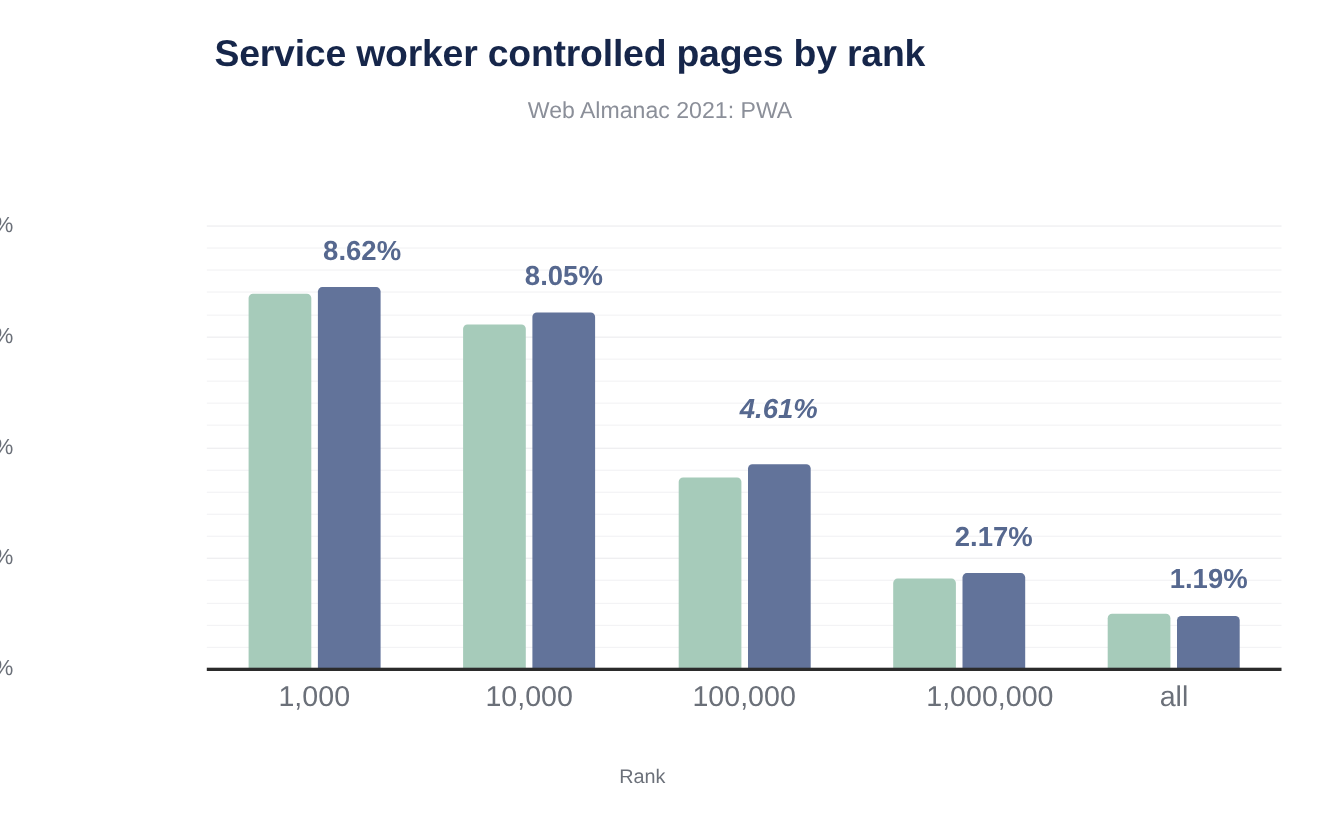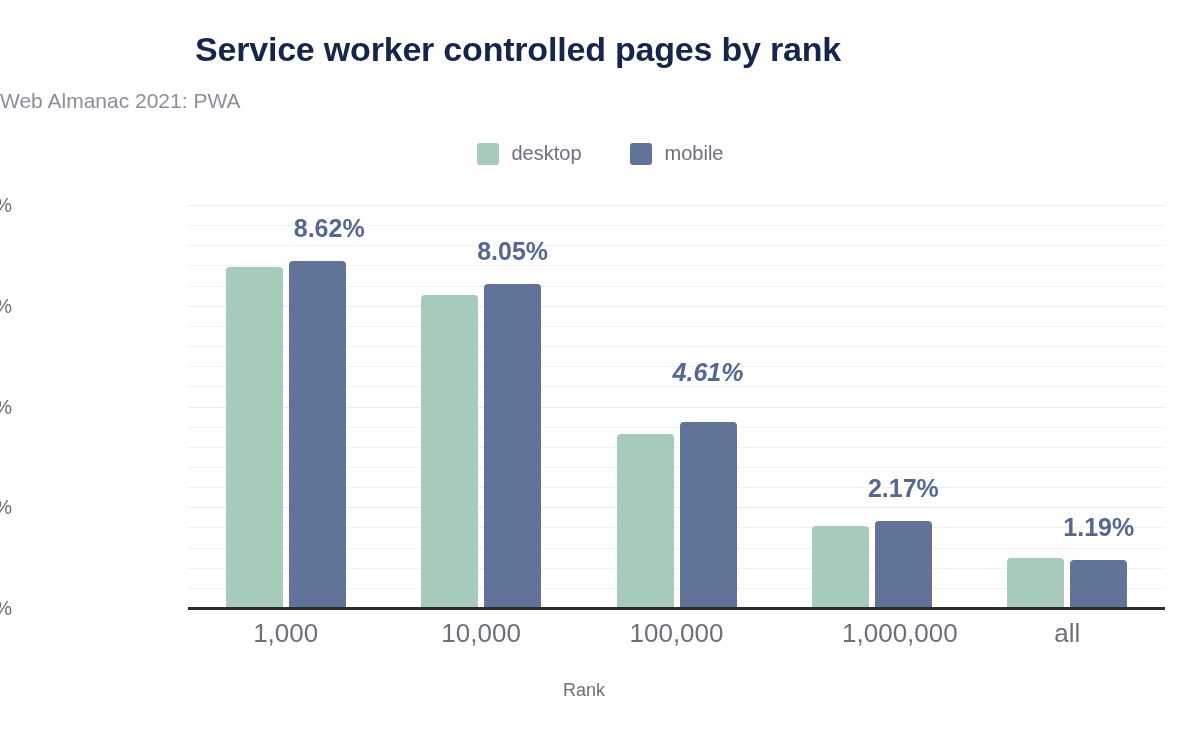--- a/index.html
+++ b/index.html
@@ -30,20 +30,21 @@
     font-weight: bold;
     color: #16264a;
     letter-spacing: -0.2px;
     white-space: nowrap;
   }
   .subtitle {
     position: absolute;
     top: 89px;
     left: 0;
     width: 1200px;
+    text-align: center;
     font-size: 21px;
     color: #8b8f99;
     white-space: nowrap;
   }
   
   .legend {
     position: absolute;
     top: 142px;
     left: 0;
     width: 1200px;
@@ -110,21 +111,21 @@
     position: absolute;
     top: 618px;
     font-size: 26px;
     color: #6b7079;
     text-align: center;
     transform: translateX(-50%);
     white-space: nowrap;
   }
   .xlabel {
     position: absolute;
-    top: 680px;
+    top: 696px;
     left: 0;
     width: 1168px;
     text-align: center;
     font-size: 18px;
     color: #6b7079;
     white-space: nowrap;
   }
   
   .bar {
     position: absolute;
@@ -143,30 +144,20 @@
   }
 </style>
 </head>
 <body>
 
 <div class="figure">
 
   <div class="title">Service worker controlled pages by rank</div>
   <div class="subtitle">Web Almanac 2021: PWA</div>
 
-  <div class="legend">
-    <div class="legend-item">
-      <span class="legend-swatch" style="background:#a6cbba"></span>
-      <span class="legend-label">desktop</span>
-    </div>
-    <div class="legend-item">
-      <span class="legend-swatch" style="background:#62739a"></span>
-      <span class="legend-label">mobile</span>
-    </div>
-  </div>
 
   <div class="plot" id="plot">
       <div class="gridline major" style="top: 403px;"></div>
       <div class="gridline" style="top: 382.85px;"></div>
       <div class="gridline" style="top: 362.7px;"></div>
       <div class="gridline" style="top: 342.55px;"></div>
       <div class="gridline" style="top: 322.4px;"></div>
       <div class="gridline major" style="top: 302.25px;"></div>
       <div class="gridline" style="top: 282.1px;"></div>
       <div class="gridline" style="top: 261.95px;"></div>

